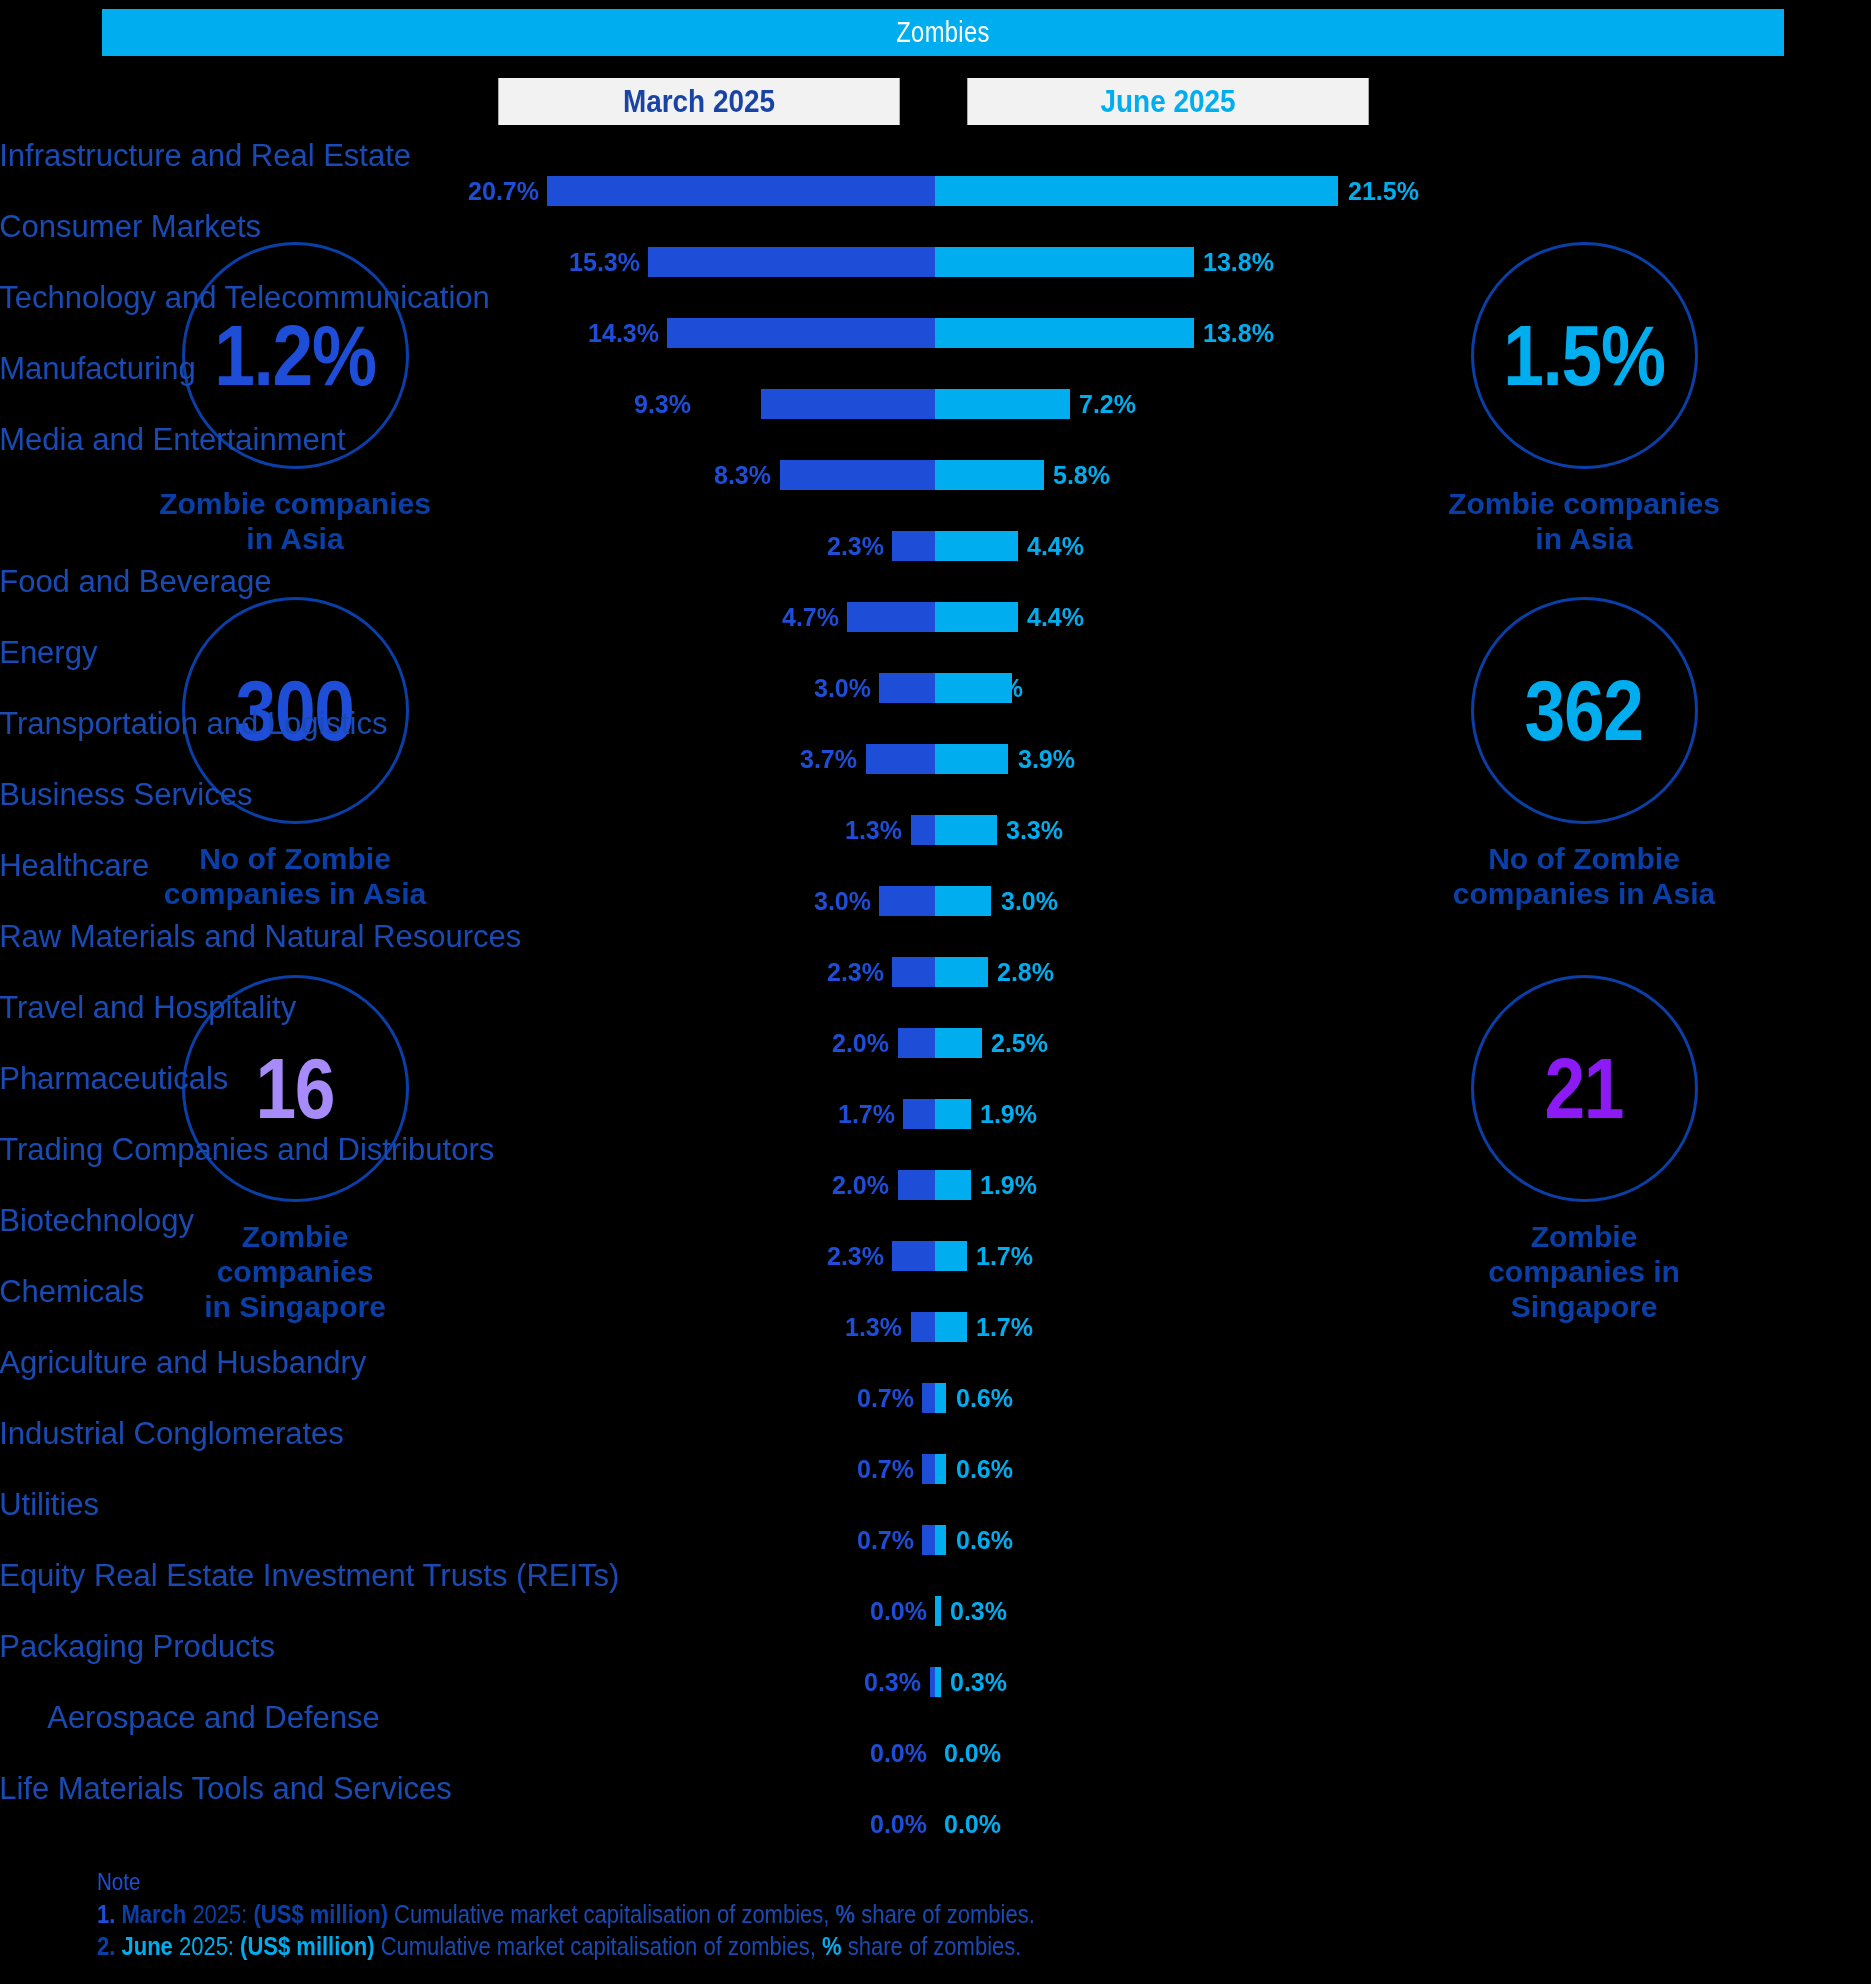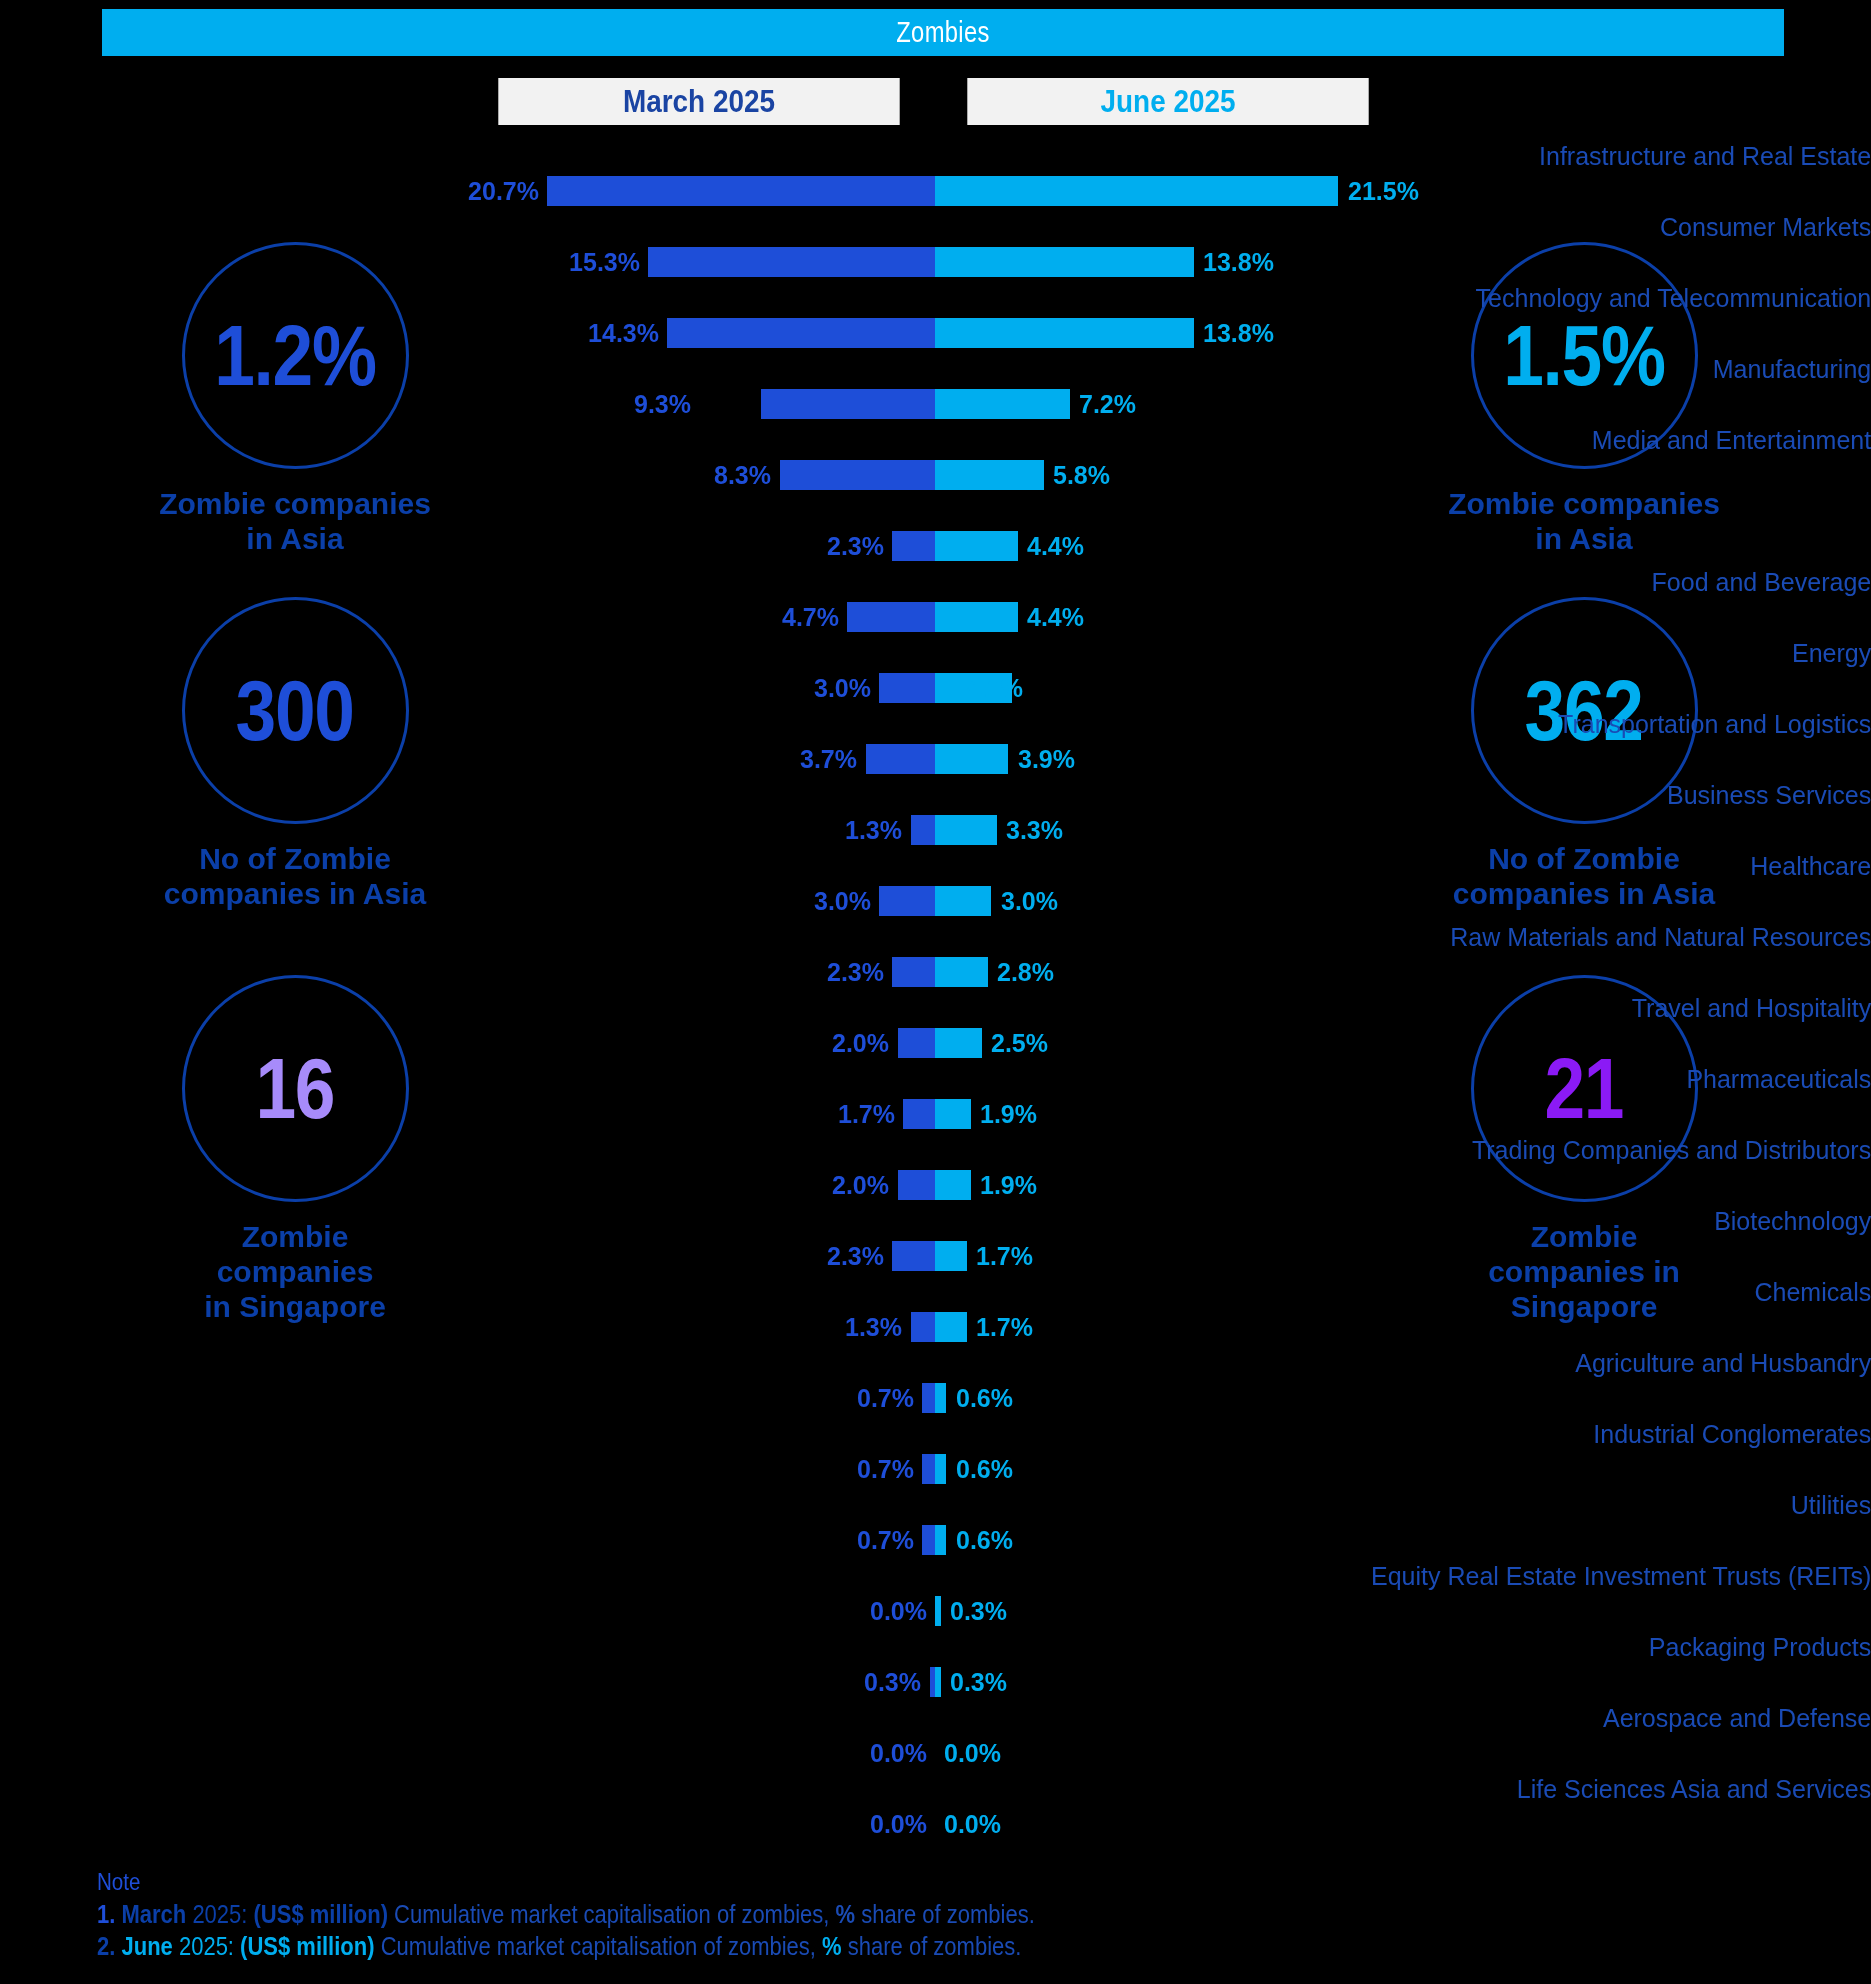--- a/index.html
+++ b/index.html
@@ -60,23 +60,23 @@
   .bar-row {
     position: relative;
     width: 1872px;
     height: 71px;
   }
   .cat-label {
     position: absolute;
     left: 0; right: 0;
     top: 0;
     height: 32px;
-    text-align: right;
+    text-align: left;
     color: #1A4BB5;
-    font-size: 25px;
+    font-size: 31px;
     line-height: 32px;
     font-family: "Liberation Sans", sans-serif;
     white-space: nowrap;
   }
   
   .cat-label > span { position: relative; left: -0.8px; }
 
   .bar-line {
     position: absolute;
     left: 0; top: 33px;
@@ -448,21 +448,21 @@
         </div>
       </div>
       <div class="bar-row">
         <div class="cat-label" style="color: rgb(26, 75, 181); padding-left: 48px;"><span>Aerospace and Defense</span></div>
         <div class="bar-line">
           <div class="val-left" style="right: 945px;">0.0%</div>
           <div class="val-right" style="left: 944px;">0.0%</div>
         </div>
       </div>
       <div class="bar-row">
-        <div class="cat-label" style="color: rgb(26, 75, 181);"><span>Life Sciences Asia and Services</span></div>
+        <div class="cat-label" style="color: rgb(26, 75, 181);"><span>Life Materials Tools and Services</span></div>
         <div class="bar-line">
           <div class="val-left" style="right: 945px;">0.0%</div>
           <div class="val-right" style="left: 944px;">0.0%</div>
         </div>
       </div>
     </div>
 
   <div id="note">
     <div class="note-head">Note</div>
     <div class="note-line">

